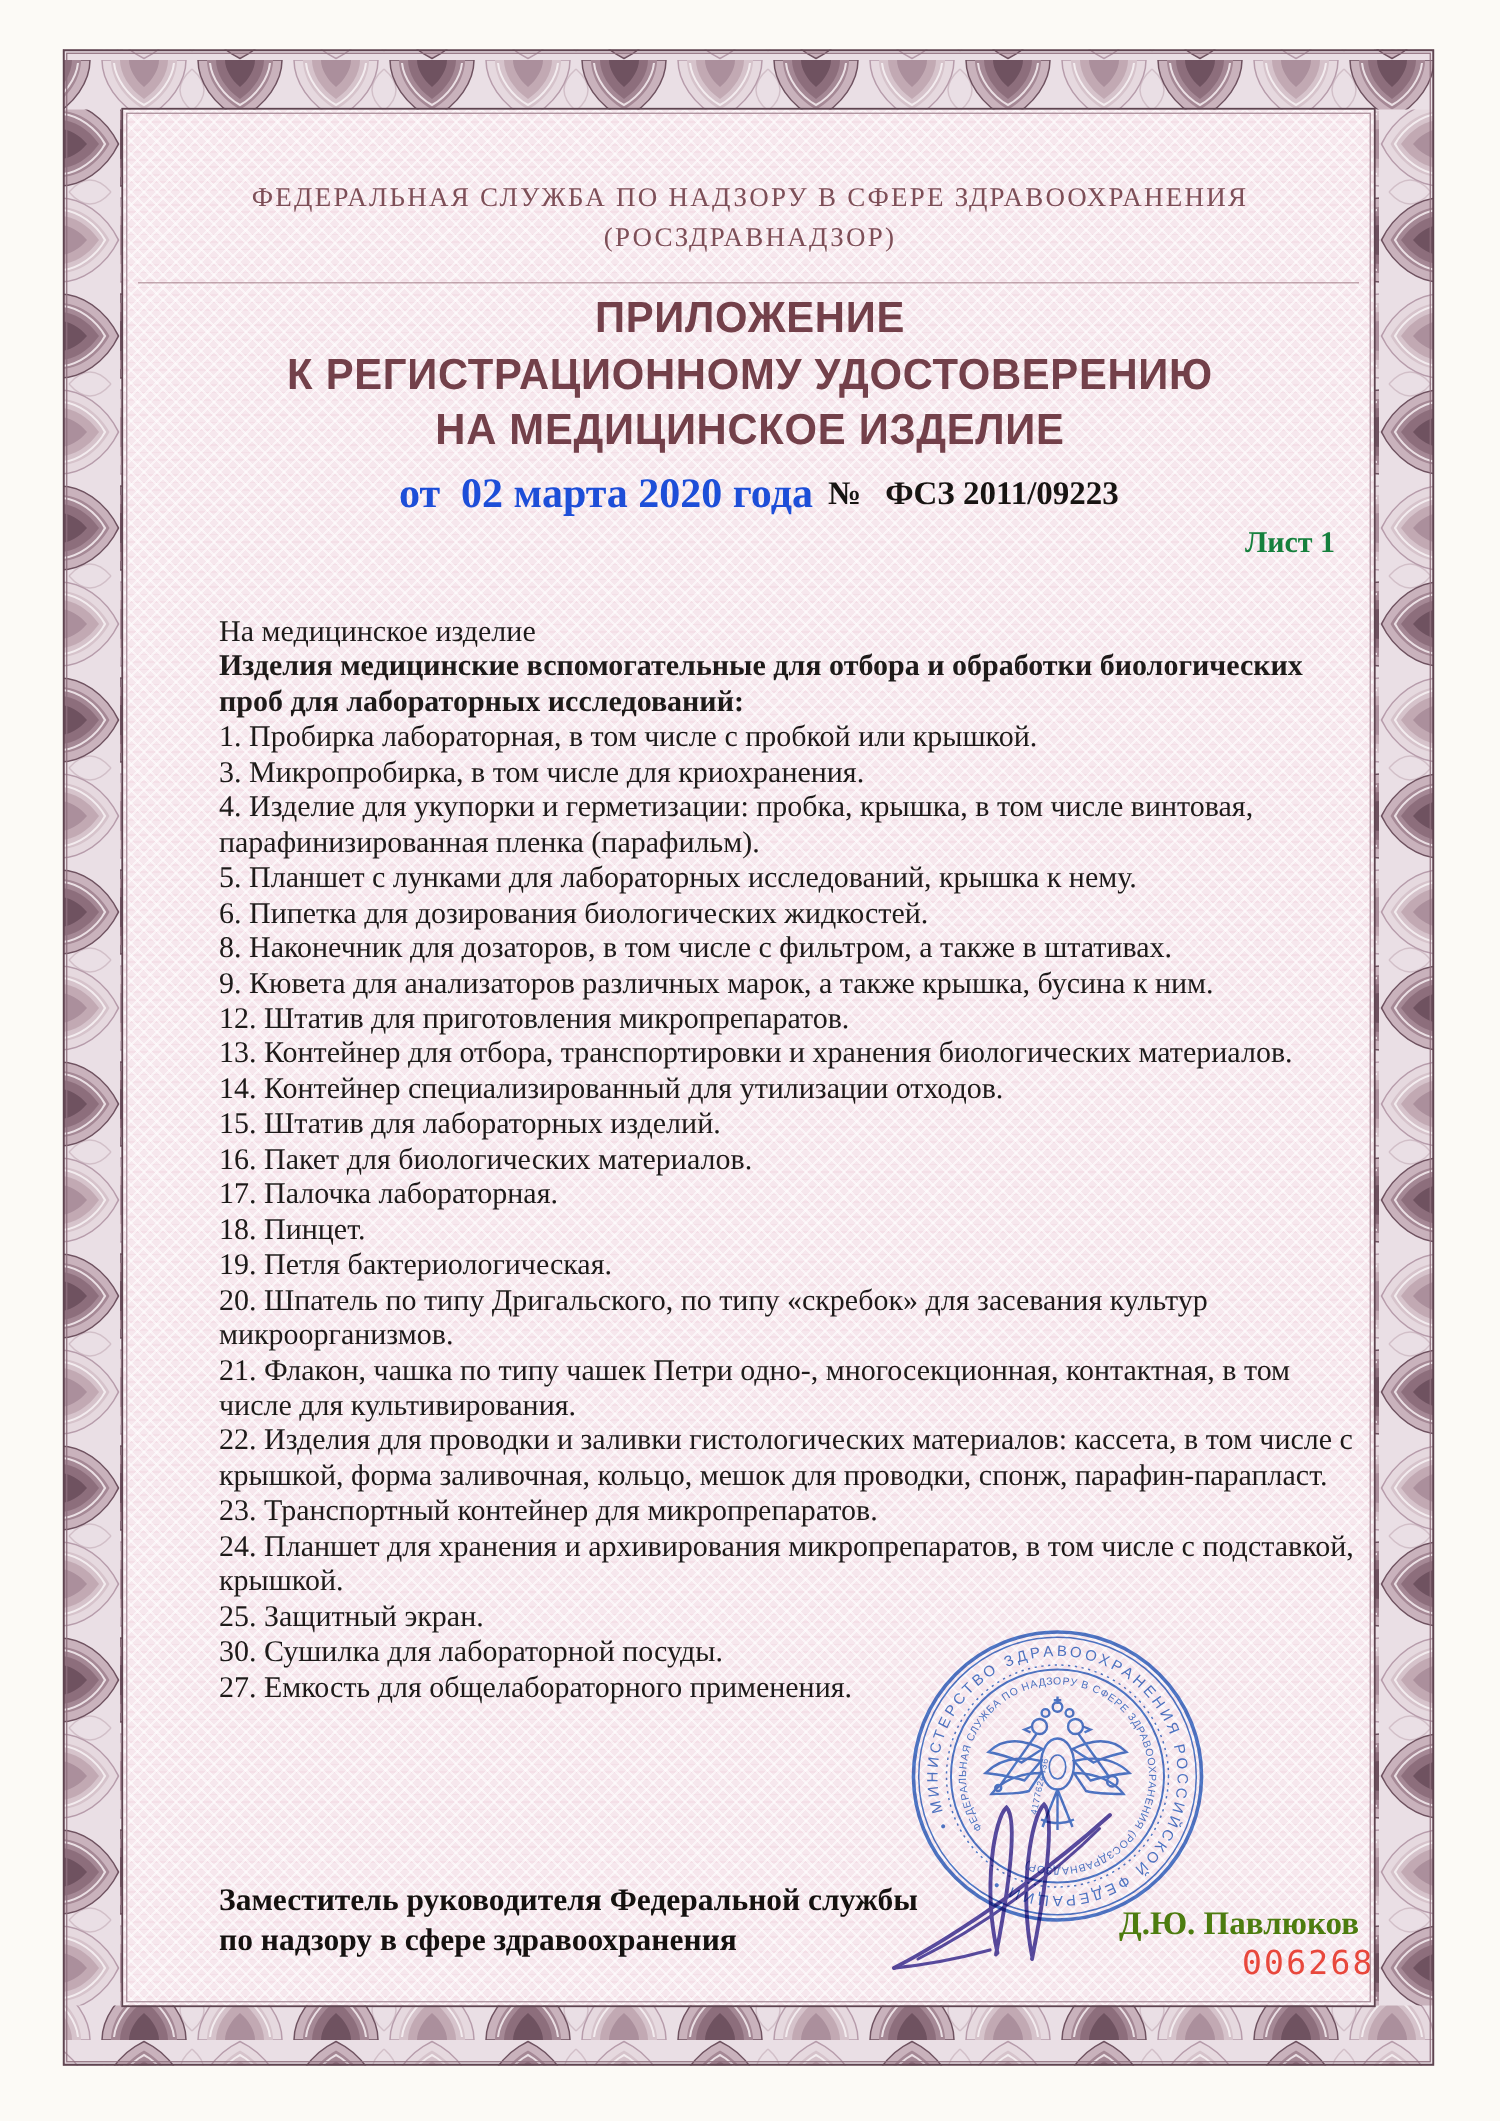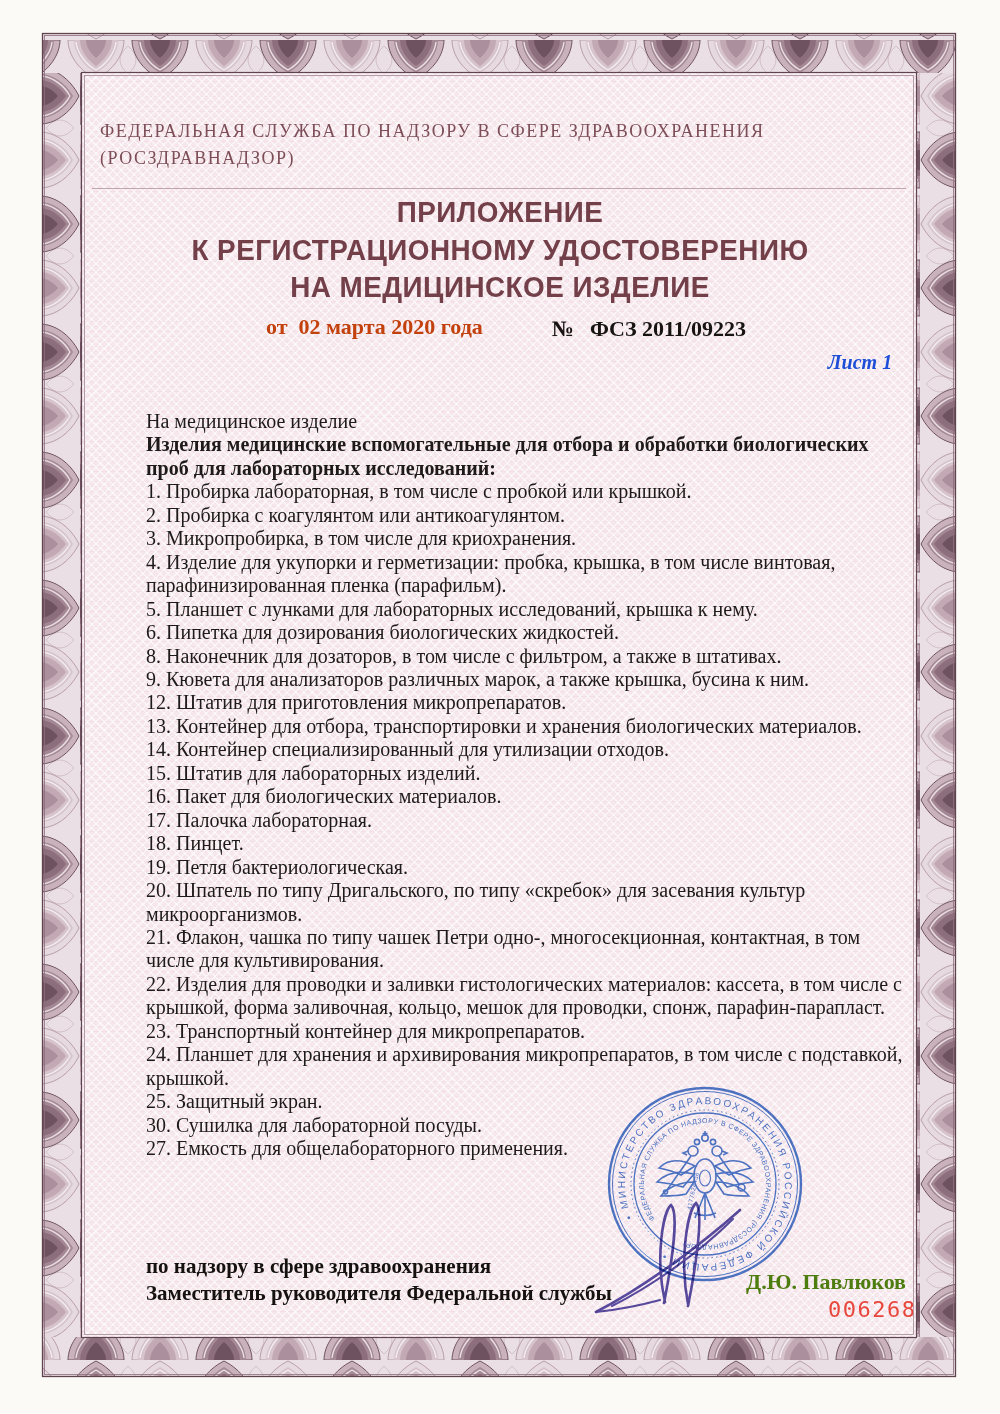--- a/index.html
+++ b/index.html
@@ -9,37 +9,37 @@
   .paper-inner{position:absolute;left:82px;top:73px;width:834px;height:1264px;
     background-color:#f6e7ed;
     background-image:
       repeating-linear-gradient(45deg, rgba(255,255,255,.55) 0 1.5px, rgba(255,255,255,0) 1.5px 6px),
       repeating-linear-gradient(-45deg, rgba(255,255,255,.55) 0 1.5px, rgba(255,255,255,0) 1.5px 6px),
       repeating-linear-gradient(0deg, rgba(236,196,210,.22) 0 1px, rgba(236,196,210,0) 1px 5px);
     z-index:0;}
   .border-svg{position:absolute;left:0;top:0;z-index:2;pointer-events:none;}
   .content{position:absolute;left:0;top:0;width:1000px;height:1414px;z-index:1;}
 
-  .issuer{position:absolute;left:100px;width:800px;text-align:left;
+  .issuer{position:absolute;left:100px;width:800px;text-align:center;
     color:#7d4e57;font-size:18px;letter-spacing:1.5px;}
   .issuer1{top:121px;}
   .issuer2{top:148px;}
   .divider{position:absolute;left:92px;top:188px;width:814px;height:1px;
     background:rgba(146,104,115,.55);}
 
   .title-block{position:absolute;left:100px;top:194px;width:800px;text-align:center;
     font-family:"Liberation Sans", sans-serif;font-weight:bold;color:#73404a;
     font-size:29px;line-height:37.5px;transform:scaleX(.96);letter-spacing:.5px;}
 
-  .meta-date{position:absolute;left:266px;top:314px;font-weight:bold;font-size:22px;
-    white-space:pre;color:#c2410c;}
+  .meta-date{position:absolute;left:266px;top:314px;font-weight:bold;font-size:28px;
+    white-space:pre;color:#1d4ed8;}
   .meta-number{position:absolute;left:552px;top:316px;font-weight:bold;font-size:22px;
     color:#171412;display:flex;gap:16px;}
   .sheet{position:absolute;left:810px;top:351px;width:100px;text-align:center;
-    font-weight:bold;font-size:20px;color:#1d4ed8;font-style:italic;}
+    font-weight:bold;font-size:20px;color:#15803d;}
 
   .body-block{position:absolute;left:146px;top:410px;width:766px;
     font-size:20px;line-height:23.45px;color:#1d1a19;}
   .bold-line{font-weight:bold;}
   .sig-position{position:absolute;left:146px;top:1253px;font-weight:bold;
     font-size:21px;line-height:26.5px;color:#14110f;}
   .signer{position:absolute;left:746px;top:1269px;width:200px;
     font-weight:bold;font-size:22px;color:#4d7c0f;}
   .serial{position:absolute;left:828px;top:1297px;
     font-family:"DejaVu Sans Mono", monospace;font-size:22px;letter-spacing:1.5px;
@@ -74,21 +74,20 @@
     <div class="sheet">Лист 1</div>
 
     <div class="body-block">
       <div>На медицинское изделие</div>
       <div>
           <div class="bold-line">Изделия медицинские вспомогательные для отбора и обработки биологических</div>
           <div class="bold-line">проб для лабораторных исследований:</div>
         </div>
       <div>
           <div class="item-line">1. Пробирка лабораторная, в том числе с пробкой или крышкой.</div>
-          <div class="item-line">2. Пробирка с коагулянтом или антикоагулянтом.</div>
           <div class="item-line">3. Микропробирка, в том числе для криохранения.</div>
           <div class="item-line">4. Изделие для укупорки и герметизации: пробка, крышка, в том числе винтовая, парафинизированная пленка (парафильм).</div>
           <div class="item-line">5. Планшет с лунками для лабораторных исследований, крышка к нему.</div>
           <div class="item-line">6. Пипетка для дозирования биологических жидкостей.</div>
           <div class="item-line">8. Наконечник для дозаторов, в том числе с фильтром, а также в штативах.</div>
           <div class="item-line">9. Кювета для анализаторов различных марок, а также крышка, бусина к ним.</div>
           <div class="item-line">12. Штатив для приготовления микропрепаратов.</div>
           <div class="item-line">13. Контейнер для отбора, транспортировки и хранения биологических материалов.</div>
           <div class="item-line">14. Контейнер специализированный для утилизации отходов.</div>
           <div class="item-line">15. Штатив для лабораторных изделий.</div>
@@ -101,22 +100,22 @@
           <div class="item-line">22. Изделия для проводки и заливки гистологических материалов: кассета, в том числе с крышкой, форма заливочная, кольцо, мешок для проводки, спонж, парафин-парапласт.</div>
           <div class="item-line">23. Транспортный контейнер для микропрепаратов.</div>
           <div class="item-line">24. Планшет для хранения и архивирования микропрепаратов, в том числе с подставкой, крышкой.</div>
           <div class="item-line">25. Защитный экран.</div>
           <div class="item-line">30. Сушилка для лабораторной посуды.</div>
           <div class="item-line">27. Емкость для общелабораторного применения.</div>
         </div>
     </div>
 
     <div class="sig-position">
+      <div>Заместитель руководителя Федеральной службы</div>
       <div>по надзору в сфере здравоохранения</div>
-      <div>Заместитель руководителя Федеральной службы</div>
     </div>
     <div class="signer">Д.Ю. Павлюков</div>
     <div class="serial">0062685</div>
   </div>
 
   <svg class="border-svg" width="1000" height="1414" viewBox="0 0 1000 1414">
     <defs>
       <g id="band-tile">
         <rect x="0" y="0" width="128" height="40" fill="#eadfe5"></rect>
         <path d="M0,6 Q16,20 0,34 M128,6 Q112,20 128,34" stroke="#c8b2bc" stroke-width="1" fill="none" opacity=".7"></path>

